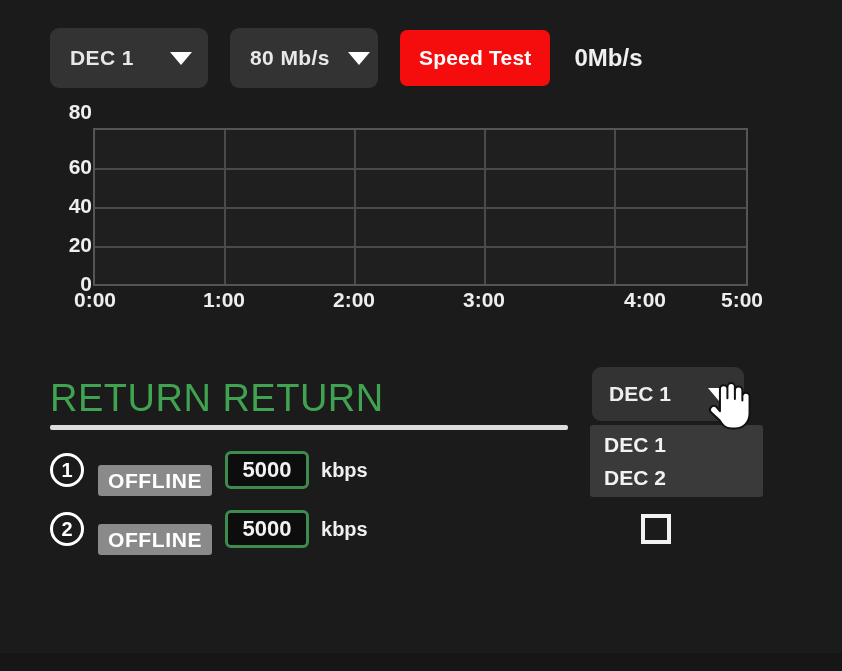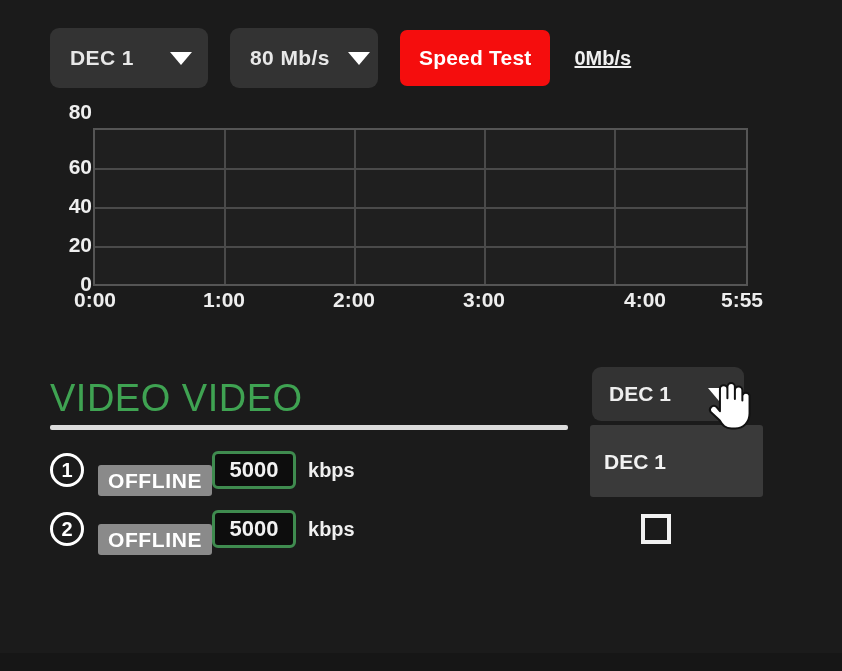--- a/index.html
+++ b/index.html
@@ -29,21 +29,21 @@
   }
   #dec-select { width: 158px; }
   #rate-select { width: 148px; margin-left: 22px; }
 
   .speed-test {
     margin-left: 22px; height: 56px; background: #f50d0d; border: none;
     border-radius: 7px; color: #ffffff; font-size: 21px; font-weight: bold;
     padding: 16px 19px; cursor: pointer; font-family: "Liberation Sans", sans-serif;
     letter-spacing: .2px;
   }
-  .speed-readout { margin-left: 24px; color: #f0f0f0; font-size: 20px; font-weight: bold; text-decoration: underline; }
+  .speed-readout { margin-left: 24px; color: #f0f0f0; font-size: 24px; font-weight: bold; }
 
   
   .chart-wrap { position: absolute; left: 50px; top: 112px; width: 720px; height: 200px; }
   .y-labels { position: absolute; left: 0; top: 0; width: 42px; height: 165px; }
   .y-labels span {
     position: absolute; right: 0; color: #eeeeee; font-size: 21px; font-weight: bold;
     transform: translateY(-50%);
   }
   .plot {
     position: absolute; left: 43px; top: 16px; width: 655px; height: 158px;
@@ -71,21 +71,21 @@
     width: 34px; height: 34px; border: 3px solid #ffffff; border-radius: 50%;
     color: #ffffff; font-size: 20px; font-weight: bold;
     display: flex; align-items: center; justify-content: center;
   }
   .status-badge {
     margin-left: 14px; background: #8a8a8a; color: #ffffff;
     font-size: 21px; font-weight: bold; letter-spacing: .6px;
     padding: 5px 10px; border-radius: 3px; line-height: 1; margin-top: 20px;
   }
   .bitrate-input {
-    width: 84px; height: 38px;
+    margin-left: 13px; width: 84px; height: 38px;
     background: #0d0d0d; border: 3px solid #3f8b4f; border-radius: 6px;
     color: #f2f2f2; font-size: 22px; font-weight: bold; text-align: center;
     font-family: "Liberation Sans", sans-serif; padding: 0;
   }
   .unit { margin-left: 12px; color: #f0f0f0; font-size: 20px; font-weight: bold; }
 
   
   .dd-button {
     position: absolute; left: 592px; top: 367px; width: 152px; height: 54px;
     background: #333333; border-radius: 9px; display: flex; align-items: center;
@@ -152,26 +152,26 @@
       <div class="grid-h" style="top:77px"></div>
       <div class="grid-h" style="top:116px"></div>
     </div>
 
     <div class="x-labels">
       <span style="left:2px">0:00</span>
       <span style="left:131px">1:00</span>
       <span style="left:261px">2:00</span>
       <span style="left:391px">3:00</span>
       <span style="left:552px">4:00</span>
-      <span style="left:649px">5:55</span>
+      <span style="left:649px">5:00</span>
     </div>
   </div>
 
   <div class="section">
-    <div class="section-title">VIDEO VIDEO</div>
+    <div class="section-title">RETURN RETURN</div>
     <div class="rule"></div>
 
     <div class="row">
       <div class="row-num">1</div>
       <span class="status-badge">OFFLINE</span>
       <input class="bitrate-input" type="text" value="5000" style="">
       <span class="unit">kbps</span>
     </div>
 
     <div class="row">
@@ -182,20 +182,21 @@
     </div>
   </div>
 
   <div class="dd-button">
     <span>DEC 1</span>
     <span class="caret"></span>
   </div>
 
   <div class="dd-list">
     <div class="dd-option">DEC 1</div>
+    <div class="dd-option">DEC 2</div>
   </div>
 
   <div class="checkbox"></div>
 
   <svg class="cursor" viewBox="0 0 32 36">
     <path d="M9 16 V7.5 a2.6 2.6 0 0 1 5.2 0 V14 V6 a2.6 2.6 0 0 1 5.2 0 V14.5 V8.5 a2.6 2.6 0 0 1 5.2 0 V15.5 V12 a2.6 2.6 0 0 1 5 0 v12.5 c0 6-4 10.5-10 10.5 h-2.5 c-4.5 0-6.2-2.2-8.2-5.6 L2.4 23.4 a2.7 2.7 0 0 1 4.3-3.2 L9 23 Z" fill="#ffffff" stroke="#111111" stroke-width="1.4" stroke-linejoin="round"></path>
   </svg>
 
   <div class="footer-band"></div>
 </div>

